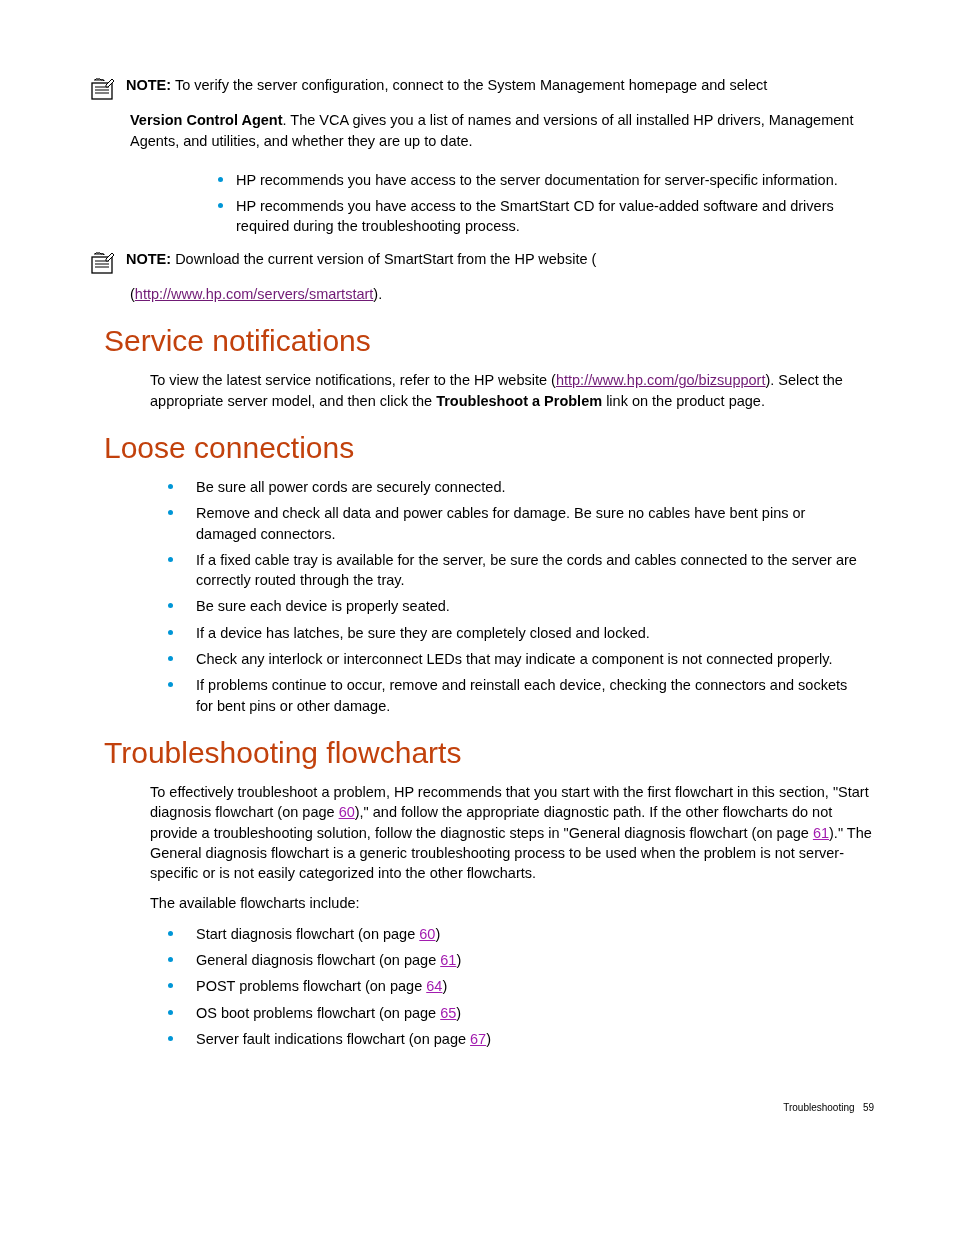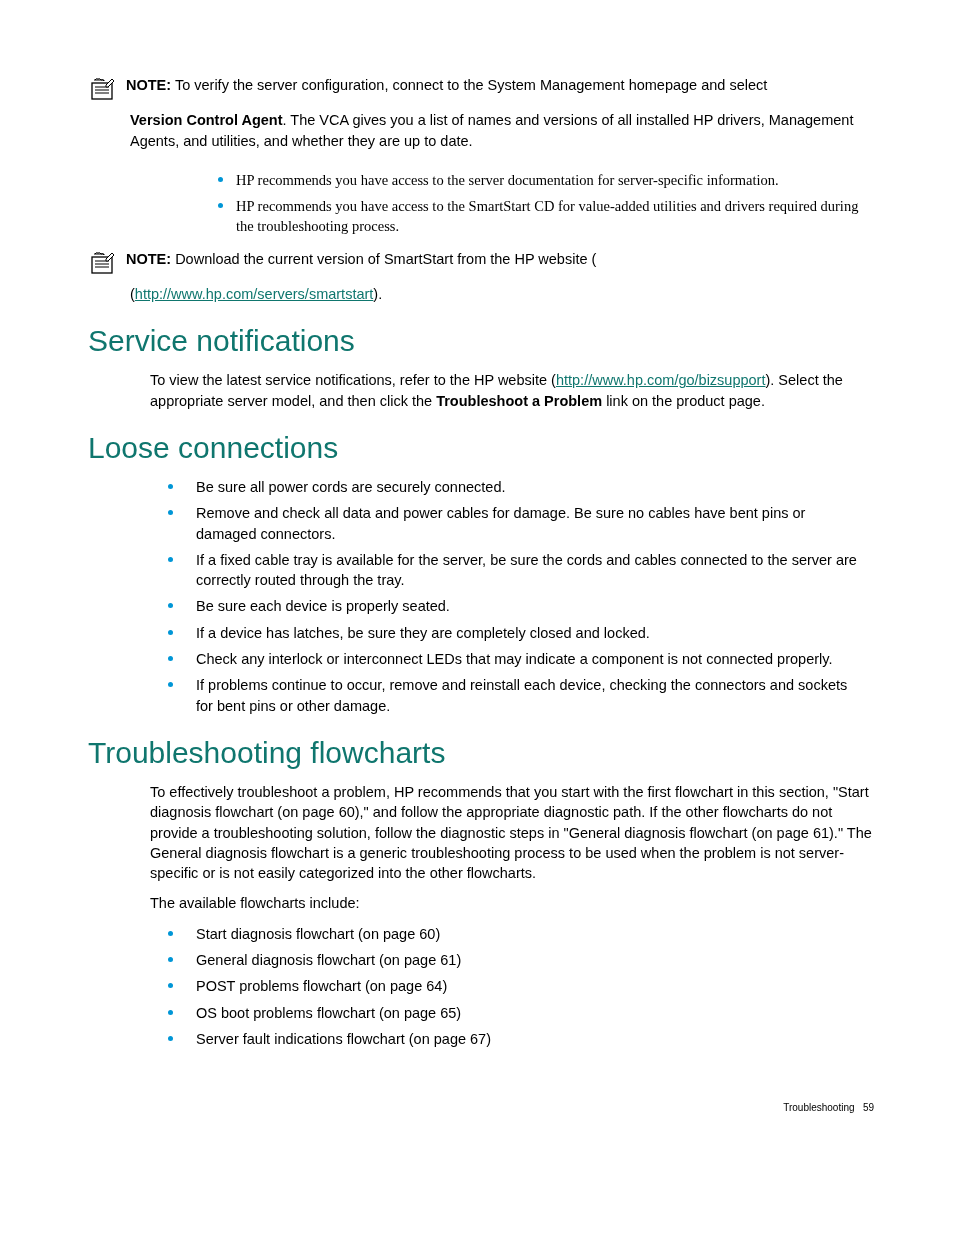--- a/index.html
+++ b/index.html
@@ -32,21 +32,20 @@
     flex: 1;
   }
   .note-indent {
     margin-left: 42px;
     margin-bottom: 12px;
   }
   .bullet-list {
     margin: 19px 0 12px 0;
     padding-left: 130px;
     list-style: none;
-    font-family: Liberation Serif, serif;
   }
   .bullet-list li {
     position: relative;
     padding-left: 18px;
     margin-bottom: 6px;
   }
   .bullet-list li::before {
     content: '';
     position: absolute;
     left: 0;
@@ -73,38 +72,39 @@
     top: 7px;
     width: 5px;
     height: 5px;
     background: #0096d6;
     border-radius: 50%;
   }
   h2 {
     font-family: Arial, Helvetica, sans-serif;
     font-weight: 300;
     font-size: 30px;
-    color: #0f766e;
-    margin: 16px 0 8px 0;
+    color: #c2410c;
+    margin: 16px 0 8px 16px;
   }
   .body-text {
     margin-left: 62px;
     margin-bottom: 10px;
   }
   .action-label {
     margin-left: 62px;
     font-weight: bold;
     margin-bottom: 4px;
   }
   a, .link {
-    color: #0f766e;
+    color: #701a75;
     text-decoration: underline;
   }
   .page-link {
-    color: #000000;
+    color: #a21caf;
+    text-decoration: underline;
   }
   .footer {
     position: absolute;
     bottom: 54px;
     right: 80px;
     font-size: 10px;
   }
   b { font-weight: bold; }
 </style>
 </head>
@@ -127,21 +127,21 @@
       <b>NOTE:</b>
       <span>To verify the server configuration, connect to the System Management homepage and select </span>
     </div>
   </div>
   <div class="note-indent">
     <b>Version Control Agent</b><span>. The VCA gives you a list of names and versions of all installed HP drivers, Management Agents, and utilities, and whether they are up to date.</span>
   </div>
 
   <ul class="bullet-list">
     <li><span>HP recommends you have access to the server documentation for server-specific information.</span></li>
-    <li><span>HP recommends you have access to the SmartStart CD for value-added utilities and drivers required during the troubleshooting process.</span></li>
+    <li><span>HP recommends you have access to the SmartStart CD for value-added software and drivers required during the troubleshooting process.</span></li>
   </ul>
 
   <div class="note-block">
     <span class="note-icon">
       <svg width="28" height="24" viewBox="0 0 28 24">
         <path d="M7 3 Q8 1 10 2 Q12 1 13 3 Q15 2 16 4 L16 3 L6 3" fill="none" stroke="#000" stroke-width="1"></path>
         <rect x="4" y="6" width="20" height="16" fill="none" stroke="#000" stroke-width="1.3"></rect>
         <line x1="7" y1="10" x2="21" y2="10" stroke="#000" stroke-width="1"></line>
         <line x1="7" y1="13" x2="21" y2="13" stroke="#000" stroke-width="1"></line>
         <line x1="7" y1="16" x2="21" y2="16" stroke="#000" stroke-width="1"></line>

